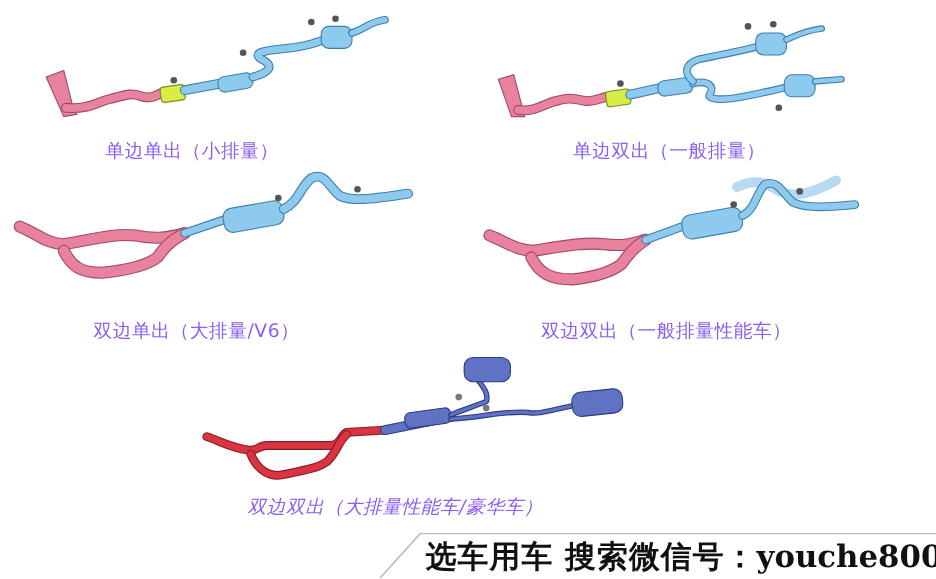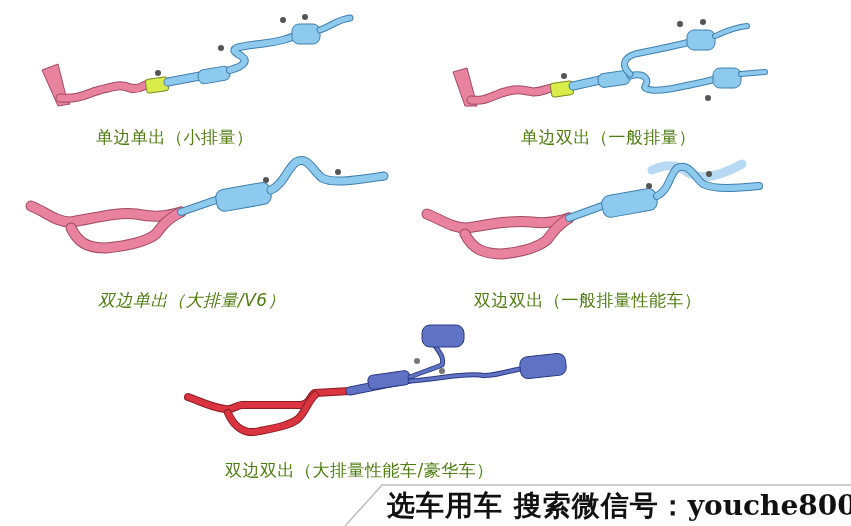--- a/index.html
+++ b/index.html
@@ -4,21 +4,21 @@
   <style>
     html, body { margin: 0; padding: 0; }
     body {
       width: 851px; height: 526px; position: relative; overflow: hidden;
       background: #ffffff;
       font-family: "DejaVu Sans", "Liberation Sans", sans-serif;
     }
     .panel { position: absolute; }
     .panel svg { position: absolute; left: 0; top: 0; overflow: visible; }
     .caption {
-      position: absolute; font-size: 17px; color: #4d7c0f; white-space: nowrap;
+      position: absolute; font-size: 17px; color: #8b5cf6; white-space: nowrap;
       letter-spacing: 0.5px;
     }
     .banner {
       position: absolute; left: 345px; top: 484px; width: 506px; height: 30px;
     }
     .banner svg { position: absolute; left: 0; top: 0; }
     .banner-text {
       position: absolute; left: 42px; top: 4px; height: 36px; line-height: 36px;
       font-size: 28px; font-weight: bold; color: #111; white-space: nowrap;
       font-family: "DejaVu Sans", sans-serif;
@@ -79,38 +79,38 @@
     <path d="M290,36 C300,32 306,28 322,26" fill="none" stroke="#3f7fae" stroke-width="6" stroke-linecap="round"></path>
     <path d="M290,36 C300,32 306,28 322,26" fill="none" stroke="#8ec9ee" stroke-width="4" stroke-linecap="round"></path>
     <circle cx="255" cy="24" r="3" fill="#555"></circle>
       <circle cx="278" cy="22" r="3" fill="#555"></circle>
     <circle cx="283" cy="98" r="3" fill="#555"></circle>
       <circle cx="139" cy="76" r="3" fill="#555"></circle>
   </svg>
   <div class="caption" style="left:96px;top:126px;">单边双出（一般排量）</div>
 </div>
 
-<div class="panel" style="left:16px;top:150px;width:425px;height:170px;font-style:italic;">
+<div class="panel" style="left:3px;top:150px;width:425px;height:170px;">
   <svg width="425" height="170">
     <path d="M15,56 C30,62 40,72 55,72 C80,68 100,62 120,64 C140,68 150,66 165,62" fill="none" stroke="#a04a63" stroke-width="11" stroke-linecap="round"></path>
     <path d="M15,56 C30,62 40,72 55,72 C80,68 100,62 120,64 C140,68 150,66 165,62" fill="none" stroke="#e8829e" stroke-width="9" stroke-linecap="round"></path>
     <path d="M55,78 C62,92 70,98 90,98 C110,96 130,92 140,84 C146,76 150,70 165,62" fill="none" stroke="#a04a63" stroke-width="11" stroke-linecap="round"></path>
     <path d="M55,78 C62,92 70,98 90,98 C110,96 130,92 140,84 C146,76 150,70 165,62" fill="none" stroke="#e8829e" stroke-width="9" stroke-linecap="round"></path>
     <path d="M165,62 L200,50" stroke="#3f7fae" stroke-width="8" stroke-linecap="round"></path>
     <path d="M165,62 L200,50" stroke="#8ec9ee" stroke-width="6" stroke-linecap="round"></path>
     <rect x="200" y="36" width="55" height="22" rx="8" fill="#8ec9ee" stroke="#3f7fae" stroke-width="1" transform="rotate(-10 227 47)"></rect>
     <path d="M255,40 C268,34 270,20 280,12 C292,6 296,20 306,28 C318,34 340,30 368,26" fill="none" stroke="#3f7fae" stroke-width="9" stroke-linecap="round"></path>
     <path d="M255,40 C268,34 270,20 280,12 C292,6 296,20 306,28 C318,34 340,30 368,26" fill="none" stroke="#8ec9ee" stroke-width="7" stroke-linecap="round"></path>
     <circle cx="322" cy="22" r="3" fill="#555"></circle>
       <circle cx="250" cy="30" r="3" fill="#555"></circle>
   </svg>
   <div class="caption" style="left:82px;top:139px;">双边单出（大排量/V6）</div>
 </div>
 
-<div class="panel" style="left:407px;top:150px;width:426px;height:170px;text-align:center;">
+<div class="panel" style="left:425px;top:150px;width:426px;height:170px;text-align:center;">
   <svg width="426" height="170">
     <path d="M245,20 C258,14 270,14 280,22 C292,30 310,28 335,14" fill="none" stroke="#b7d9f2" stroke-width="9" stroke-linecap="round"></path>
     <path d="M20,64 C35,70 45,78 60,78 C85,74 105,70 125,72 C140,74 150,72 162,68" fill="none" stroke="#a04a63" stroke-width="11" stroke-linecap="round"></path>
     <path d="M20,64 C35,70 45,78 60,78 C85,74 105,70 125,72 C140,74 150,72 162,68" fill="none" stroke="#e8829e" stroke-width="9" stroke-linecap="round"></path>
     <path d="M58,84 C65,98 75,104 95,104 C115,102 130,98 140,90 C146,82 150,76 162,68" fill="none" stroke="#a04a63" stroke-width="11" stroke-linecap="round"></path>
     <path d="M58,84 C65,98 75,104 95,104 C115,102 130,98 140,90 C146,82 150,76 162,68" fill="none" stroke="#e8829e" stroke-width="9" stroke-linecap="round"></path>
     <path d="M162,68 L195,56" stroke="#3f7fae" stroke-width="8" stroke-linecap="round"></path>
     <path d="M162,68 L195,56" stroke="#8ec9ee" stroke-width="6" stroke-linecap="round"></path>
     <rect x="195" y="42" width="55" height="22" rx="8" fill="#8ec9ee" stroke="#3f7fae" stroke-width="1" transform="rotate(-10 222 53)"></rect>
     <path d="M250,46 C262,40 262,26 270,18 C282,12 288,28 296,34 C308,40 330,38 352,36" fill="none" stroke="#3f7fae" stroke-width="8" stroke-linecap="round"></path>
@@ -132,21 +132,21 @@
     <rect x="198" y="58" width="42" height="14" rx="5" fill="#5f72c4" stroke="#2c3a80" stroke-width="1" transform="rotate(-8 219 65)"></rect>
     <path d="M240,62 C250,58 262,54 272,50 C276,40 262,30 258,20" fill="none" stroke="#2c3a80" stroke-width="5" stroke-linecap="round"></path>
     <path d="M240,62 C250,58 262,54 272,50 C276,40 262,30 258,20" fill="none" stroke="#5f72c4" stroke-width="3" stroke-linecap="round"></path>
     <rect x="252" y="10" width="42" height="22" rx="8" fill="#5f72c4" stroke="#2c3a80" stroke-width="1"></rect>
     <path d="M240,66 C270,64 290,58 310,60 C320,62 330,58 350,54" fill="none" stroke="#2c3a80" stroke-width="5" stroke-linecap="round"></path>
     <path d="M240,66 C270,64 290,58 310,60 C320,62 330,58 350,54" fill="none" stroke="#5f72c4" stroke-width="3" stroke-linecap="round"></path>
     <rect x="350" y="40" width="46" height="22" rx="8" fill="#5f72c4" stroke="#2c3a80" stroke-width="1" transform="rotate(-6 373 51)"></rect>
     <circle cx="247" cy="46" r="3" fill="#777"></circle>
       <circle cx="272" cy="56" r="3" fill="#777"></circle>
   </svg>
-  <div class="caption" style="left:55px;top:144px;">双边双出（大排量性能车/豪华车）</div>
+  <div class="caption" style="left:55px;top:134px;font-style:italic;">双边双出（大排量性能车/豪华车）</div>
 </div>
 
 <div class="banner">
   <svg width="506" height="42">
     <line x1="0" y1="42" x2="38" y2="0" stroke="#bcbcbc" stroke-width="1.5"></line>
     <line x1="38" y1="1" x2="506" y2="1" stroke="#bcbcbc" stroke-width="1.5"></line>
   </svg>
   <div class="banner-text">
     <span class="cn">选车用车 搜索微信号：</span><span class="en">youche800</span>
   </div>

